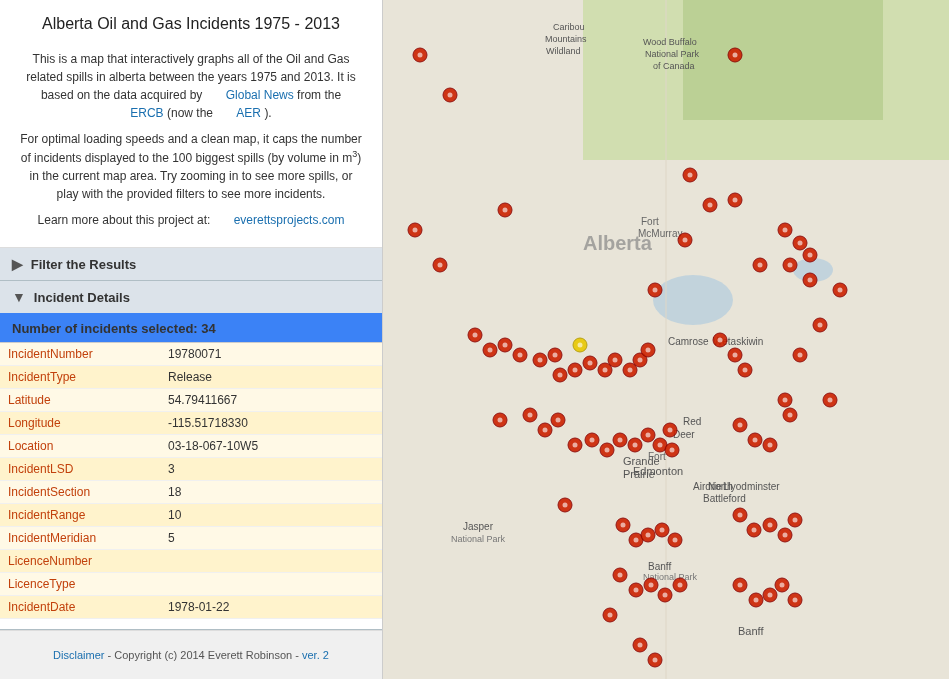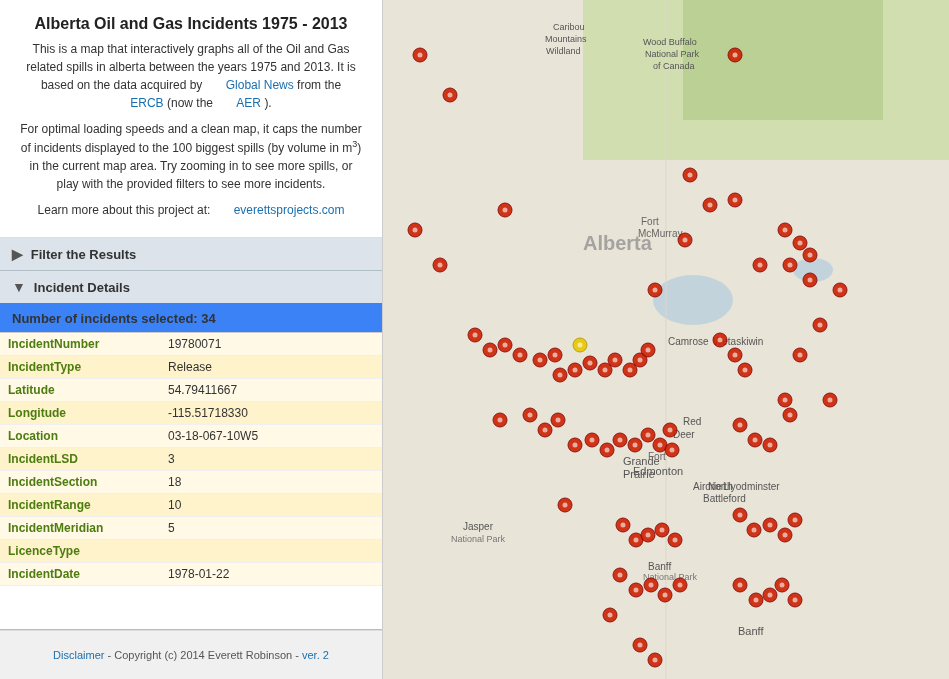--- a/index.html
+++ b/index.html
@@ -19,22 +19,22 @@
 
     #header-section {
       background: #fff;
       padding: 15px 20px 10px;
       border-bottom: 1px solid #ddd;
       text-align: center;
     }
 
     #header-section h1 {
       font-size: 16px;
-      font-weight: bold;
-      margin-bottom: 7px;
+      font-weight: normal;
+      margin-bottom: 17px;
       color: #222;
     }
 
     #header-section p {
       font-size: 12px;
       color: #333;
       line-height: 1.5;
       margin-bottom: 8px;
     }
 
@@ -118,23 +118,23 @@
 
     #data-table tr:nth-child(odd) td {
       background: #fff9e6;
     }
 
     #data-table tr:nth-child(even) td {
       background: #fff3cc;
     }
 
     #data-table td:first-child {
-      font-weight: bold;
+      font-weight: normal;
       width: 160px;
-      color: #4d7c0f;
+      color: #c2410c;
     }
 
     #data-table td:last-child {
       color: #333;
     }
 
     
     #footer {
       text-align: center;
       padding: 18px;
@@ -237,20 +237,24 @@
               </tr>
               <tr>
                 <td>IncidentRange</td>
                 <td>10</td>
               </tr>
               <tr>
                 <td>IncidentMeridian</td>
                 <td>5</td>
               </tr>
               <tr>
+                <td>LicenceNumber</td>
+                <td></td>
+              </tr>
+              <tr>
                 <td>LicenceType</td>
                 <td></td>
               </tr>
               <tr>
                 <td>IncidentDate</td>
                 <td>1978-01-22</td>
               </tr>
             </tbody>
         </table>
       </div>

